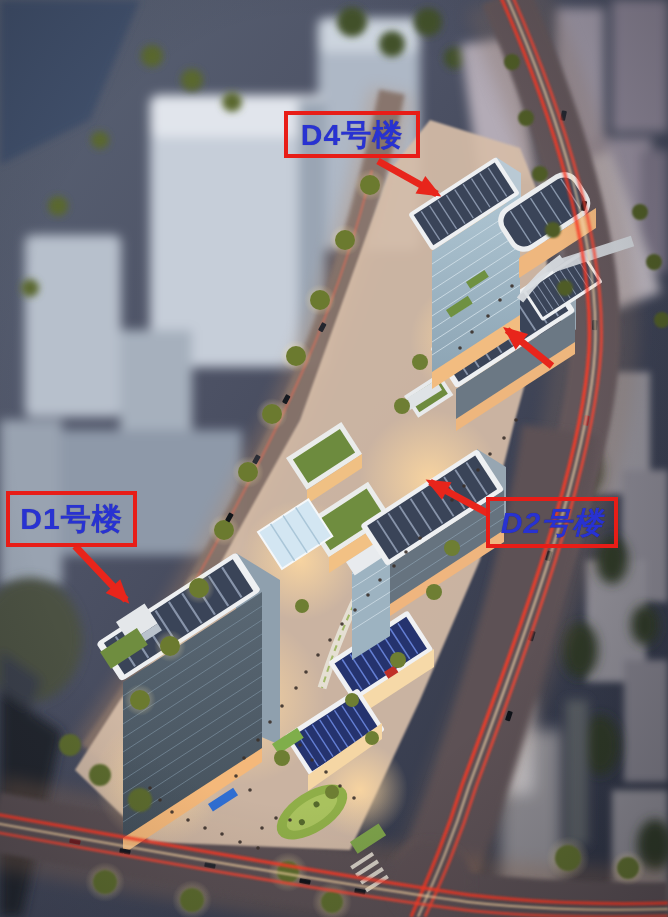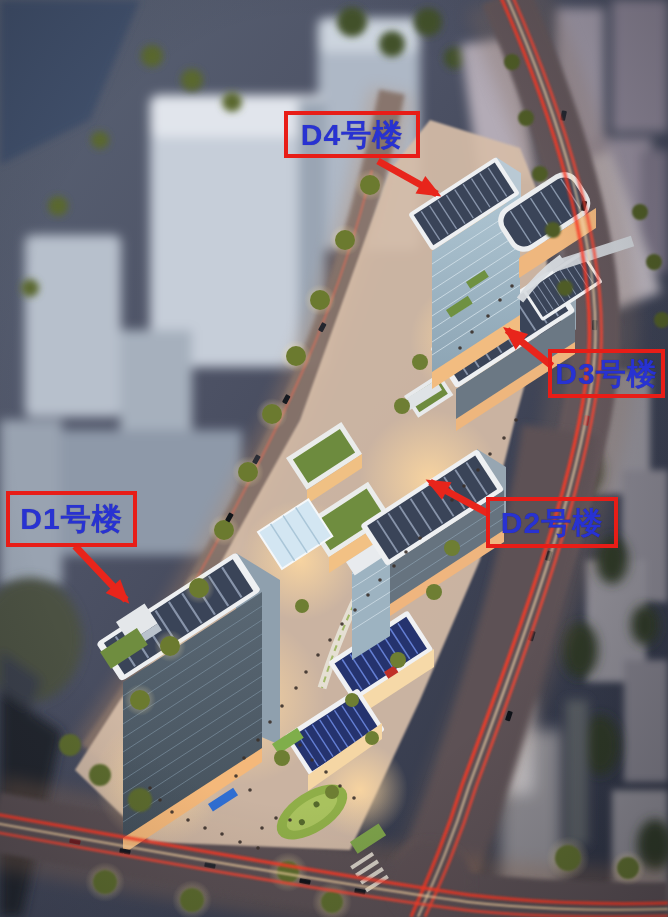--- a/index.html
+++ b/index.html
@@ -7,21 +7,21 @@
          font-family:"Liberation Sans",sans-serif;background:#3a4050;}
   #scene{position:absolute;left:0;top:0;width:668px;height:917px;display:block;}
   #overlay{position:absolute;left:0;top:0;width:668px;height:917px;pointer-events:none;}
   .bldg-label{
     position:absolute;display:flex;align-items:center;justify-content:center;
     box-sizing:border-box;border:4px solid var(--label-border,#e81d17);
     color:var(--label-text,#2832d2);font-weight:bold;font-size:30px;line-height:1;
     white-space:nowrap;letter-spacing:1px;text-shadow:0 0 1px rgba(0,0,60,.4);
     background:transparent;z-index:5;}
   #label-d1{left:6px;top:491px;width:131px;height:56px;}
-  #label-d2{left:486px;top:497px;width:132px;height:51px;}
+  #label-d2{left:486px;top:497px;width:132px;height:51px;font-style:italic;}
   #label-d3{left:548px;top:349px;width:117px;height:49px;}
   #label-d4{left:284px;top:111px;width:136px;height:47px;}
   .vignette{position:absolute;inset:0;z-index:3;pointer-events:none;
     background:radial-gradient(ellipse at 45% 45%, rgba(0,0,0,0) 55%, rgba(10,12,20,.28) 100%);}
 </style>
 </head>
 <body>
 
 <div id="stage">
 
@@ -560,16 +560,15 @@
     <marker id="ah2" markerUnits="userSpaceOnUse" markerWidth="26" markerHeight="22" refX="20" refY="11" orient="auto">
       <path d="M1,1 L25,11 L1,21 Z" style="fill:var(--arrow,#e8251b)"></path>
     </marker>
   </defs>
 </svg>
 
 <div class="vignette"></div>
 
 <div class="bldg-label" id="label-d1">D1号楼</div>
 <div class="bldg-label" id="label-d2">D2号楼</div>
-<div class="bldg-label" id="label-d3">D3号楼</div>
 <div class="bldg-label" id="label-d4">D4号楼</div>
 
 </div>
 
 </body></html>

